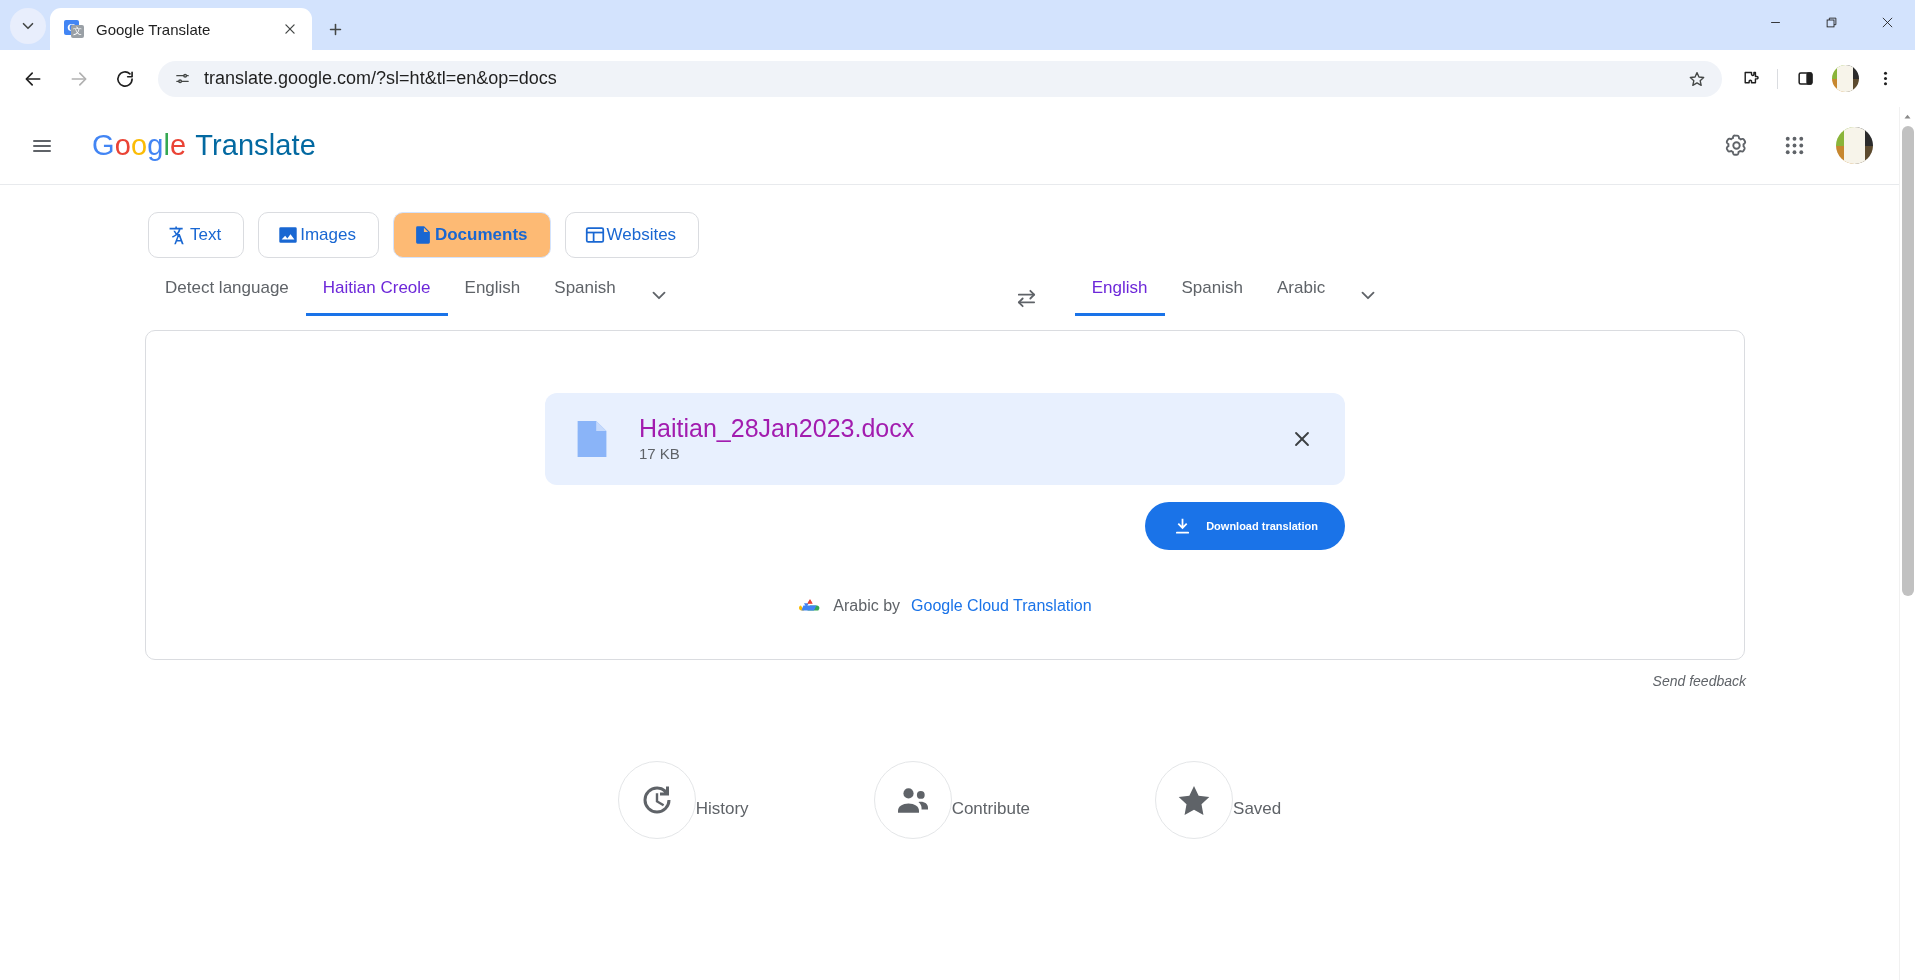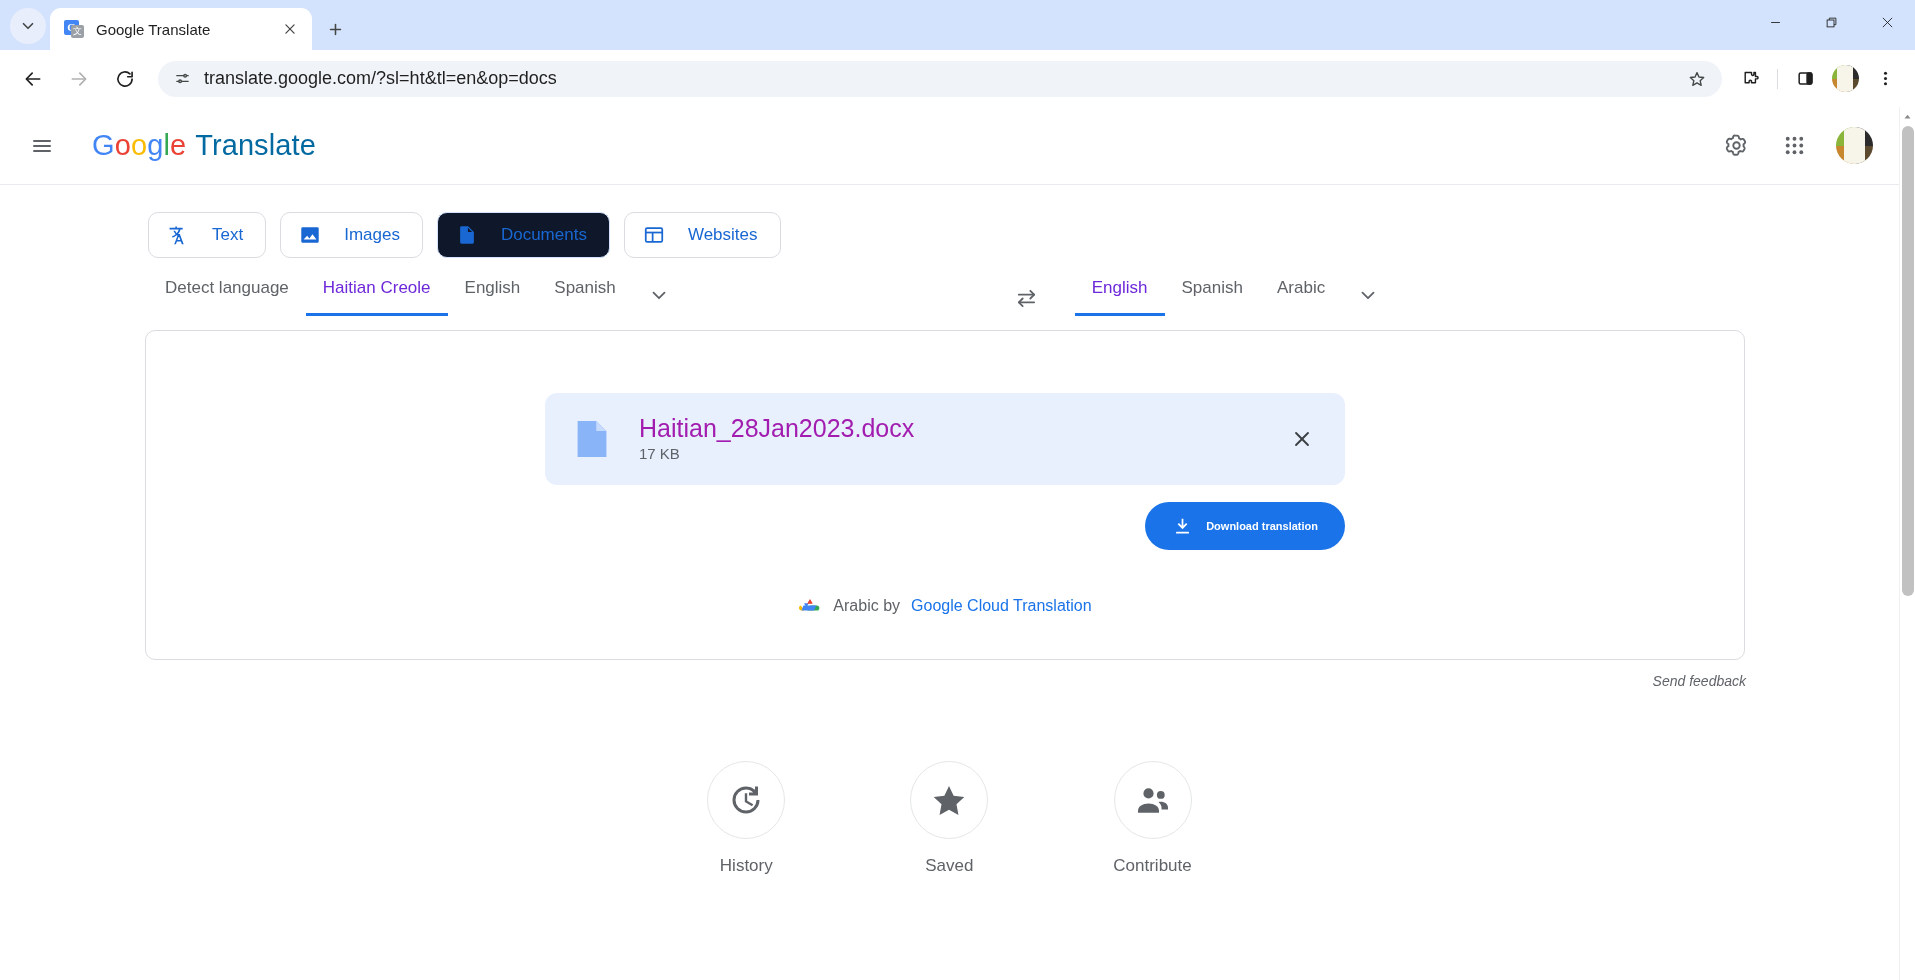--- a/index.html
+++ b/index.html
@@ -281,25 +281,26 @@
   }
   .mode {
     height: 46px;
     border: 1px solid #dadce0;
     border-radius: 10px;
     background: #ffffff;
     display: flex;
     align-items: center;
     padding: 0 22px 0 18px;
     cursor: pointer;
-    gap: 23px;
+    gap: 1px;
   }
   .mode.active {
-    background: #0f172a;
+    background: #fdba74;
     border-color: #d3e3fd;
+    font-weight: bold;
   }
   .mode-label {
     font-size: 17px;
     color: #1967d2;
     white-space: nowrap;
   }
   .mode svg { width: 22px; height: 22px; flex: none; }
 
   
   .langbar {
@@ -408,21 +409,21 @@
     cursor: pointer;
   }
 
   
   .actions {
     display: flex;
     justify-content: center;
     gap: 125px;
     margin-top: 72px;
   }
-  .action { display: flex; flex-direction: column; align-items: center; cursor: pointer; }
+  .action { display: flex; flex-direction: row; align-items: center; cursor: pointer; }
   .action-circle {
     width: 78px; height: 78px;
     border-radius: 50%;
     border: 1px solid #e4e6e8;
     display: flex; align-items: center; justify-content: center;
     background: #fff;
   }
   .action-circle svg { width: 36px; height: 36px; }
   .action-label {
     margin-top: 17px;
@@ -713,36 +714,36 @@
             <svg viewBox="0 0 24 24" fill="#5f6368">
                 <path d="M12 3a9 9 0 1 0 9 9h-2a7 7 0 1 1-7-7c1.9 0 3.6.8 4.8 2H14v2h6V3h-2v2.1A8.96 8.96 0 0 0 12 3z"></path>
                 <path d="M11.2 7.5h1.6v5l4 2.4-.8 1.3-4.8-2.9z"></path>
               </svg>
           </div>
           <div class="action-label">History</div>
         </div>
         <div class="action">
           <div class="action-circle">
             <svg viewBox="0 0 24 24" fill="#5f6368">
-                <polygon points="12 2.6 15.1 9.1 22.2 10 17 14.9 18.3 22 12 18.5 5.7 22 7 14.9 1.8 10 8.9 9.1"></polygon>
-              </svg>
-          </div>
-          <div class="action-label">Saved</div>
-        </div>
-        <div class="action">
-          <div class="action-circle">
-            <svg viewBox="0 0 24 24" fill="#5f6368">
                 <circle cx="9" cy="7.6" r="3.4"></circle>
                 <path d="M2 19.4c0-3.1 3.1-5 7-5s7 1.9 7 5v1.1H2z"></path>
                 <circle cx="17.2" cy="8.6" r="2.6"></circle>
                 <path d="M17.2 13.2c2.7 0 4.8 1.5 4.8 3.9v1.2h-4.3v-.9c0-1.7-.8-3.1-2.1-4.1.5-.1 1-.1 1.6-.1z"></path>
               </svg>
           </div>
           <div class="action-label">Contribute</div>
         </div>
+        <div class="action">
+          <div class="action-circle">
+            <svg viewBox="0 0 24 24" fill="#5f6368">
+                <polygon points="12 2.6 15.1 9.1 22.2 10 17 14.9 18.3 22 12 18.5 5.7 22 7 14.9 1.8 10 8.9 9.1"></polygon>
+              </svg>
+          </div>
+          <div class="action-label">Saved</div>
+        </div>
       </div>
 
     </div>
 
     <div class="sbar">
       <div class="sb-arrow">
         <svg viewBox="0 0 24 24" fill="#8a8a8a">
             <polygon points="12 7 20 17 4 17"></polygon>
           </svg>
       </div>

